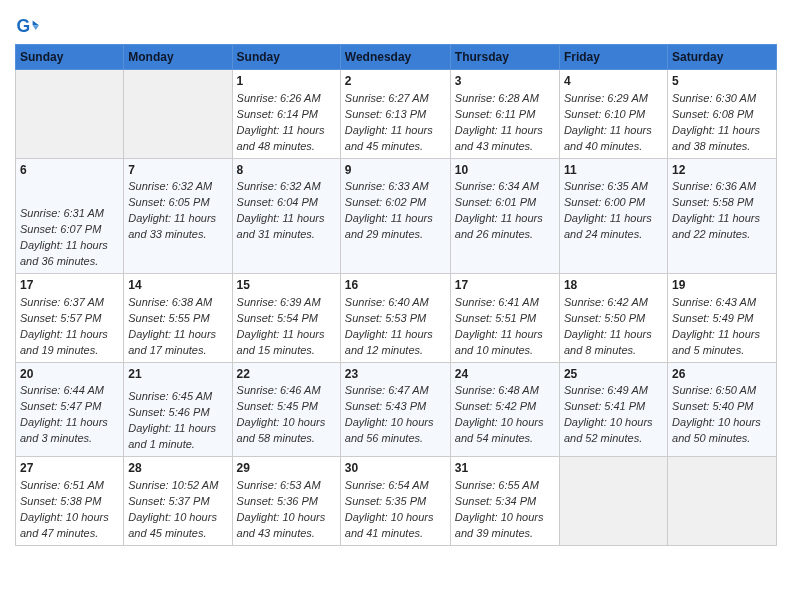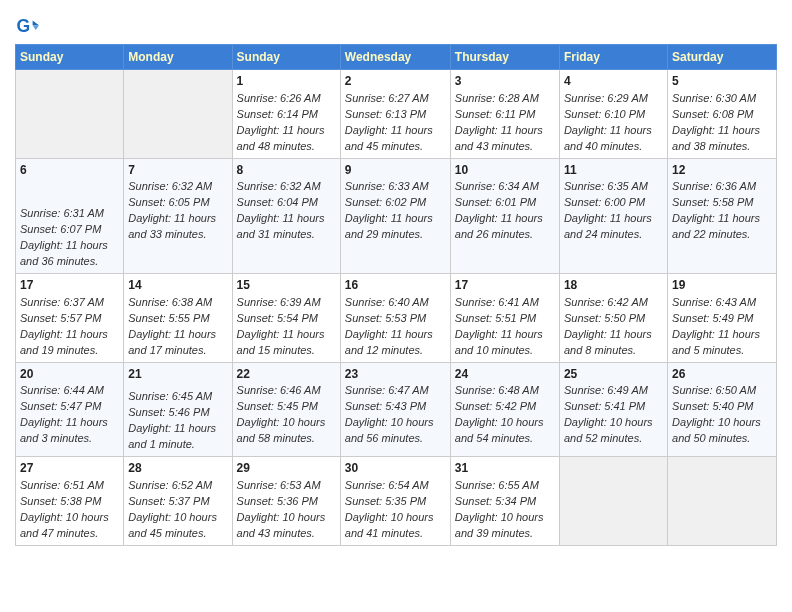--- a/index.html
+++ b/index.html
@@ -53,21 +53,21 @@
       color: #444;
       margin-top: 2px;
     }
     .calendar {
       width: 100%;
       border-collapse: collapse;
       font-size: 11px;
     }
     .calendar thead tr th {
       background: #3a7fd5;
-      color: #fef9c3;
+      color: #0f172a;
       padding: 5px 4px;
       text-align: left;
       font-weight: bold;
       font-size: 12px;
       border: 1px solid #5590d8;
     }
     .calendar tbody tr td {
       border: 1px solid #ccc;
       vertical-align: top;
       padding: 3px 4px;
@@ -302,21 +302,21 @@
         </tr>
         <tr>
           <td>
             <span class="day-num">27</span>
             <div class="day-info" style="white-space: pre-line;">Sunrise: 6:51 AM
 Sunset: 5:38 PM
 Daylight: 10 hours and 47 minutes.</div>
           </td>
           <td>
             <span class="day-num">28</span>
-            <div class="day-info" style="white-space: pre-line;">Sunrise: 6:52 AM
+            <div class="day-info" style="white-space: pre-line;">Sunrise: 10:52 AM
 Sunset: 5:37 PM
 Daylight: 10 hours and 45 minutes.</div>
           </td>
           <td>
             <span class="day-num">29</span>
             <div class="day-info" style="white-space: pre-line;">Sunrise: 6:53 AM
 Sunset: 5:36 PM
 Daylight: 10 hours and 43 minutes.</div>
           </td>
           <td>

